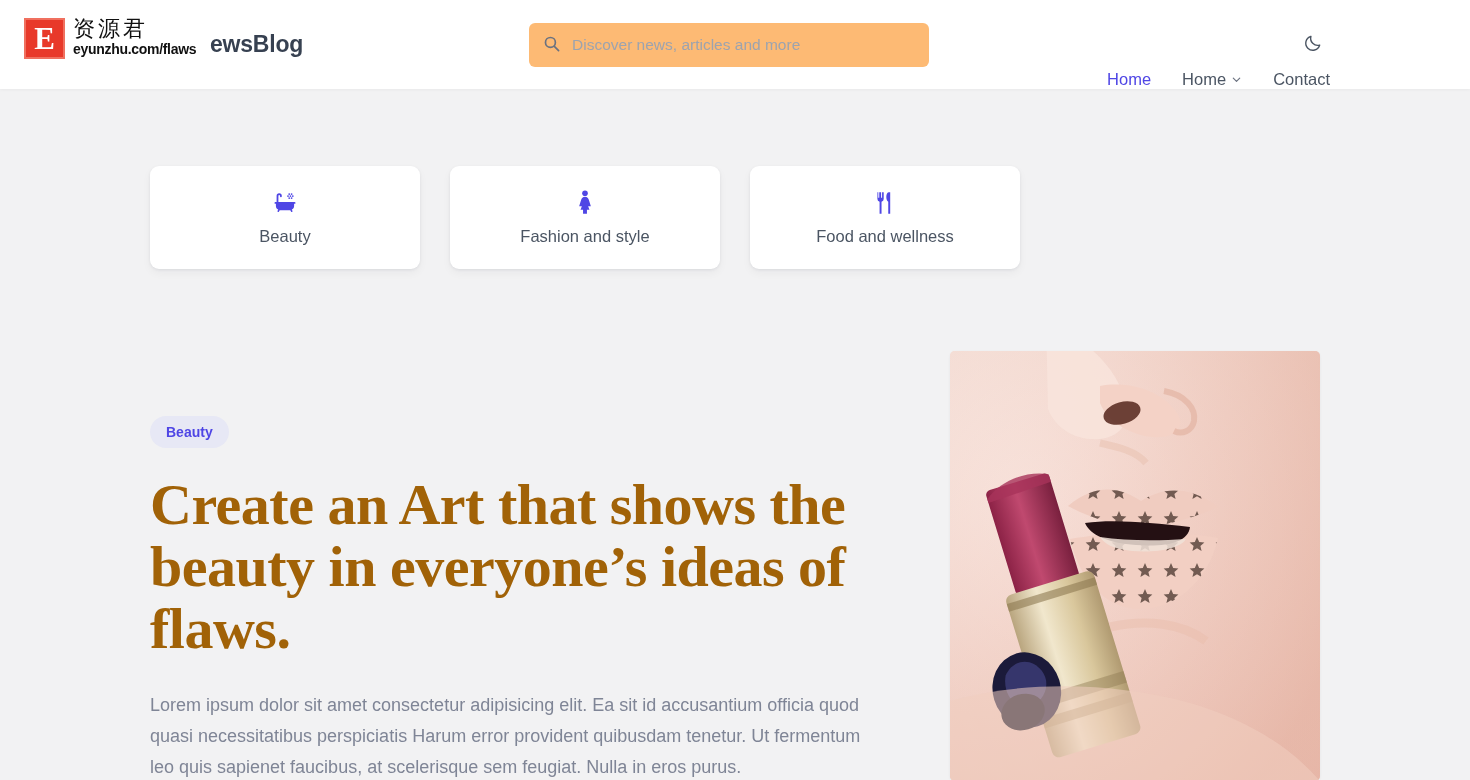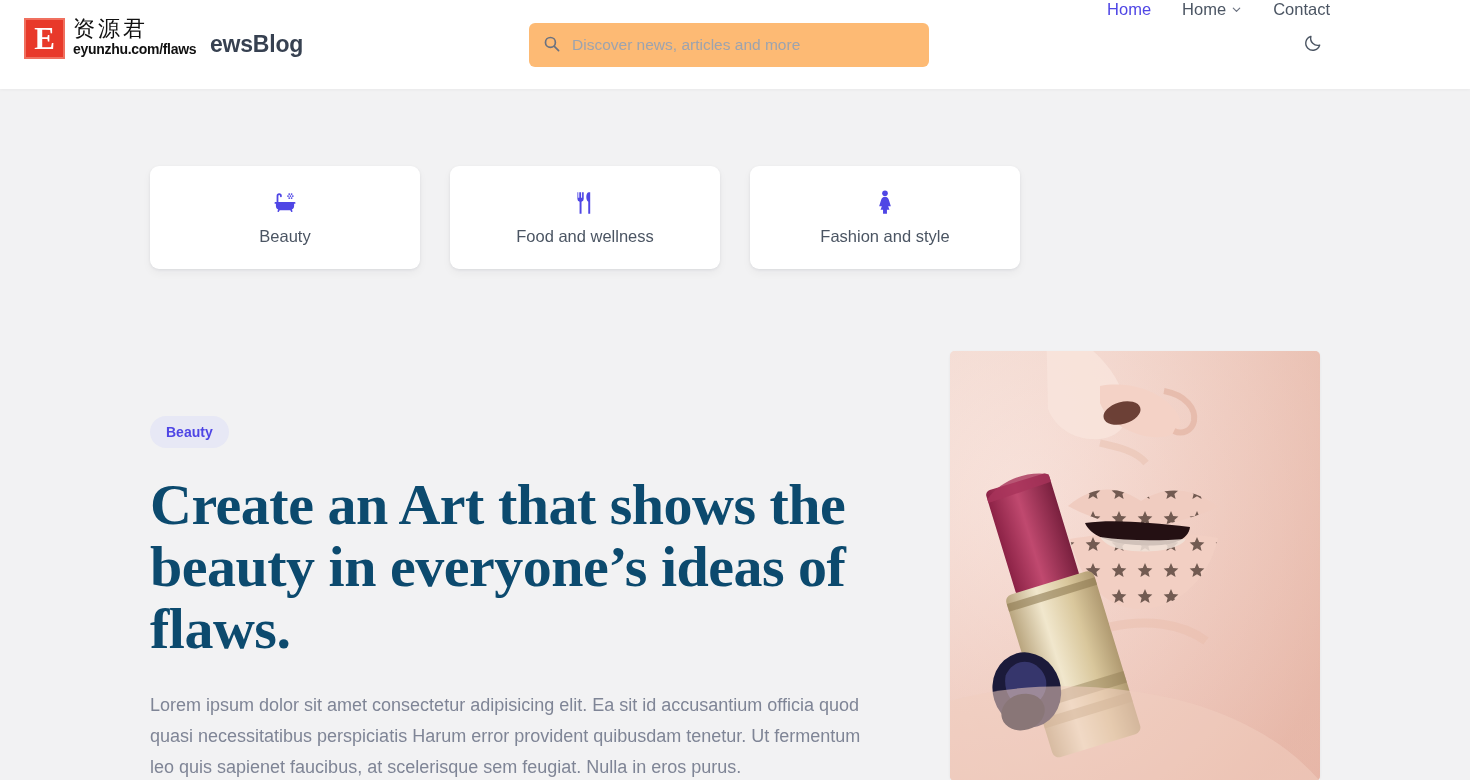--- a/index.html
+++ b/index.html
@@ -126,21 +126,21 @@
   }
   .search-input::placeholder { color: #9ca3af; }
 
   
   .main-nav {
     position: absolute;
     right: 140px;
     top: 0;
     height: 89px;
     display: flex;
-    align-items: flex-start;
+    align-items: flex-end;
     gap: 31px;
   }
   .nav-link {
     font-size: 16.5px;
     color: #4b5563;
     text-decoration: none;
     display: flex;
     align-items: center;
     gap: 5px;
     cursor: pointer;
@@ -217,21 +217,21 @@
     padding: 8px 16px;
     border-radius: 16px;
     cursor: pointer;
   }
   .hero-title {
     margin-top: 26px;
     font-family: "Liberation Serif", serif;
     font-weight: bold;
     font-size: 58px;
     line-height: 1.07;
-    color: #0c4a6e;
+    color: #a16207;
     letter-spacing: -0.5px;
     max-width: 700px;
   }
   .hero-desc {
     margin-top: 30px;
     font-size: 18px;
     line-height: 1.72;
     color: #7f8596;
     max-width: 722px;
   }
@@ -320,36 +320,36 @@
           <circle cx="15" cy="5.1" r="0.9"></circle>
           <circle cx="18.6" cy="7.1" r="0.9"></circle>
           <circle cx="16.2" cy="7.1" r="0.9"></circle>
         </svg>
       </span>
       <span class="cat-label">Beauty</span>
     </div>
 
     <div class="cat-card">
       <span class="cat-icon">
+        <svg width="20" height="26" viewBox="0 0 16 24" fill="currentColor">
+          <circle cx="8" cy="3" r="2.6"></circle>
+          <path d="M8 6.2c-2.1 0-3.1 1.3-3.6 3L2.6 15h2.5l-1.2 3.2h2.3V22h3.6v-3.8h2.3L10.9 15h2.5l-1.8-5.8c-.5-1.7-1.5-3-3.6-3z"></path>
+        </svg>
+      </span>
+      <span class="cat-label">Fashion and style</span>
+    </div>
+
+    <div class="cat-card">
+      <span class="cat-icon">
         <svg width="22" height="26" viewBox="0 0 20 24" fill="currentColor">
           <path d="M3 2v6.2a2.8 2.8 0 0 0 2 2.7V22h1.8V10.9a2.8 2.8 0 0 0 2-2.7V2H7.3v5.1H6.4V2H4.7v5.1H3.8V2z"></path>
           <path d="M13.6 2c-1.4 0-2.4 1.5-2.4 4.3 0 2.4.7 4.1 1.8 4.6V22h1.8V2z"></path>
         </svg>
       </span>
       <span class="cat-label">Food and wellness</span>
-    </div>
-
-    <div class="cat-card">
-      <span class="cat-icon">
-        <svg width="20" height="26" viewBox="0 0 16 24" fill="currentColor">
-          <circle cx="8" cy="3" r="2.6"></circle>
-          <path d="M8 6.2c-2.1 0-3.1 1.3-3.6 3L2.6 15h2.5l-1.2 3.2h2.3V22h3.6v-3.8h2.3L10.9 15h2.5l-1.8-5.8c-.5-1.7-1.5-3-3.6-3z"></path>
-        </svg>
-      </span>
-      <span class="cat-label">Fashion and style</span>
     </div>
 
 
   </section>
 
   <section class="hero">
 
     <div class="hero-text">
       <span class="badge">Beauty</span>
       <h1 class="hero-title">Create an Art that shows the beauty in everyone’s ideas of flaws.</h1>

